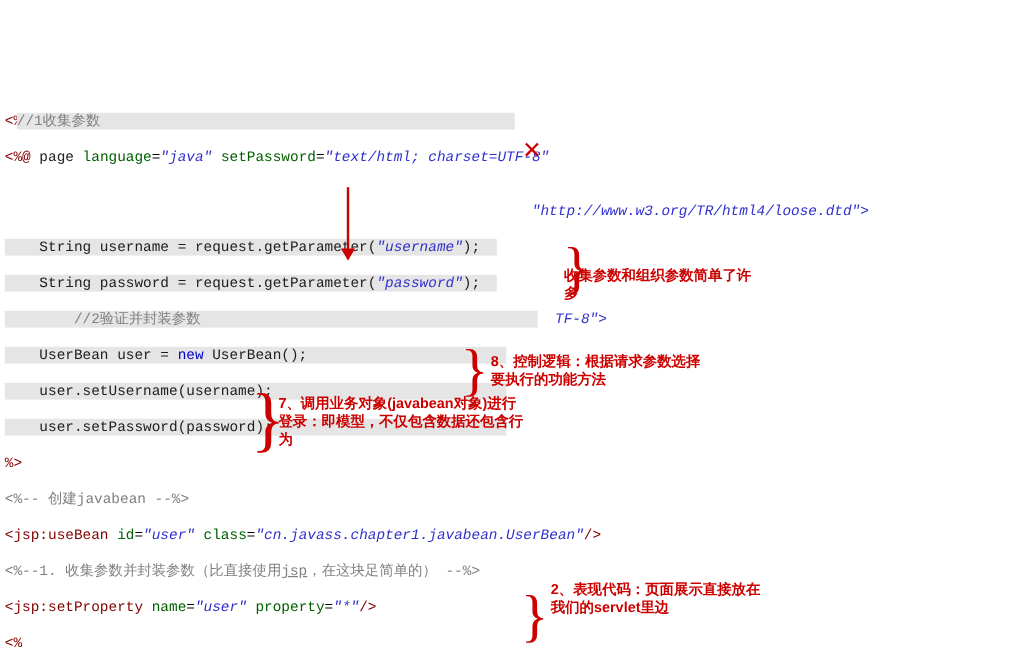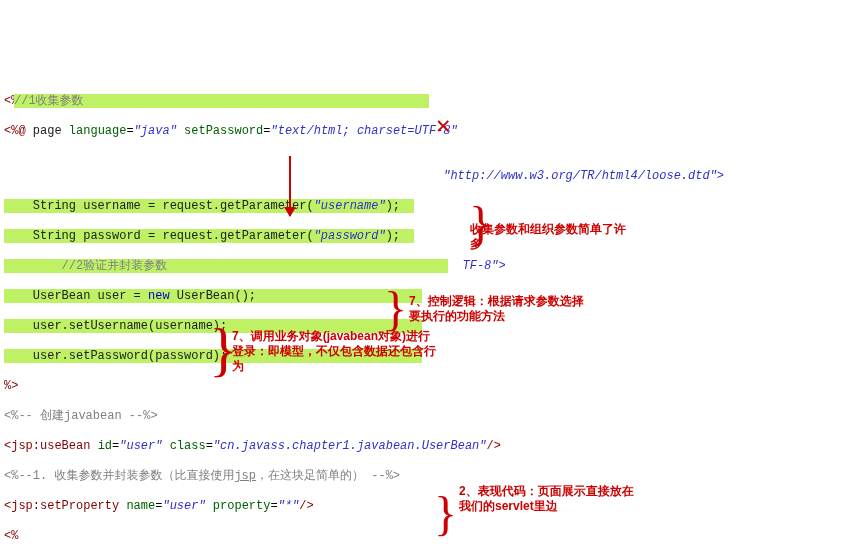--- a/index.html
+++ b/index.html
@@ -13,21 +13,21 @@
     white-space: pre;
   }
   .line { display: block; }
   .jsp-tag { color: #800000; }
   .keyword { color: #0000cc; font-weight: normal; }
   .attrname { color: #006000; }
   .string { color: #3030cc; font-style: italic; }
   .comment { color: #808080; }
   .code-dark { color: #202020; text-align: right; }
   .highlight {
-    background: #bef264;
+    background: #e5e5e5;
     color: #202020;
   }
   .anno {
     color: #cc0000;
     font-family: "SimSun", sans-serif;
     font-weight: bold;
     white-space: normal;
   }
   .brace {
     color: #cc0000;
@@ -109,21 +109,21 @@
 
 
 
 <div class="x-mark" style="top:55px; left:432px;">✕</div>
 <div class="arrow-down" style="top:92px; left:285px;"></div>
 
 <div class="overlay" style="top:160px; left:465px;"><span class="brace">}</span></div>
 <div class="overlay anno" style="top:158px; left:466px; width:160px;">收集参数和组织参数简单了许多</div>
 
 <div class="overlay" style="top:245px; left:380px;"><span class="brace">}</span></div>
-<div class="overlay anno" style="top:230px; left:405px; width:180px;">7、控制逻辑：根据请求参数选择要执行的功能方法</div>
+<div class="overlay anno" style="top:230px; left:405px; width:180px;">8、控制逻辑：根据请求参数选择要执行的功能方法</div>
 
 <div class="overlay" style="top:285px; left:205px;"><span class="brace" style="font-size:60px;">}</span></div>
 <div class="overlay anno" style="top:265px; left:228px; width:210px;">7、调用业务对象(javabean对象)进行登录：即模型，不仅包含数据还包含行为</div>
 
 <div class="overlay" style="top:450px; left:430px;"><span class="brace">}</span></div>
 <div class="overlay anno" style="top:420px; left:455px; width:180px;">2、表现代码：页面展示直接放在我们的servlet里边</div>
 
 </div>
 
 

